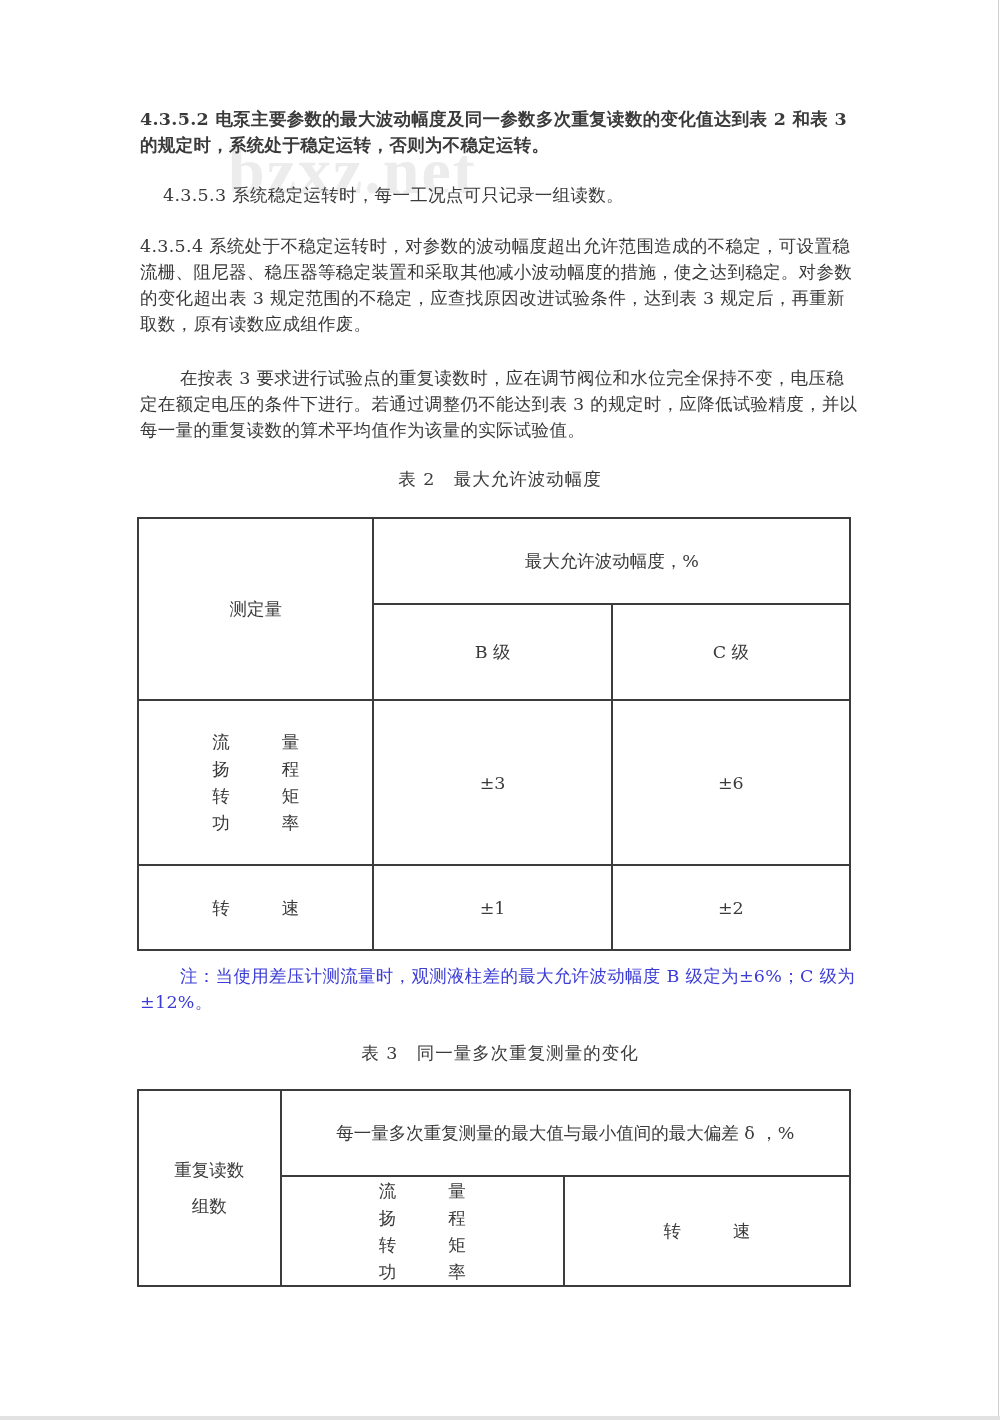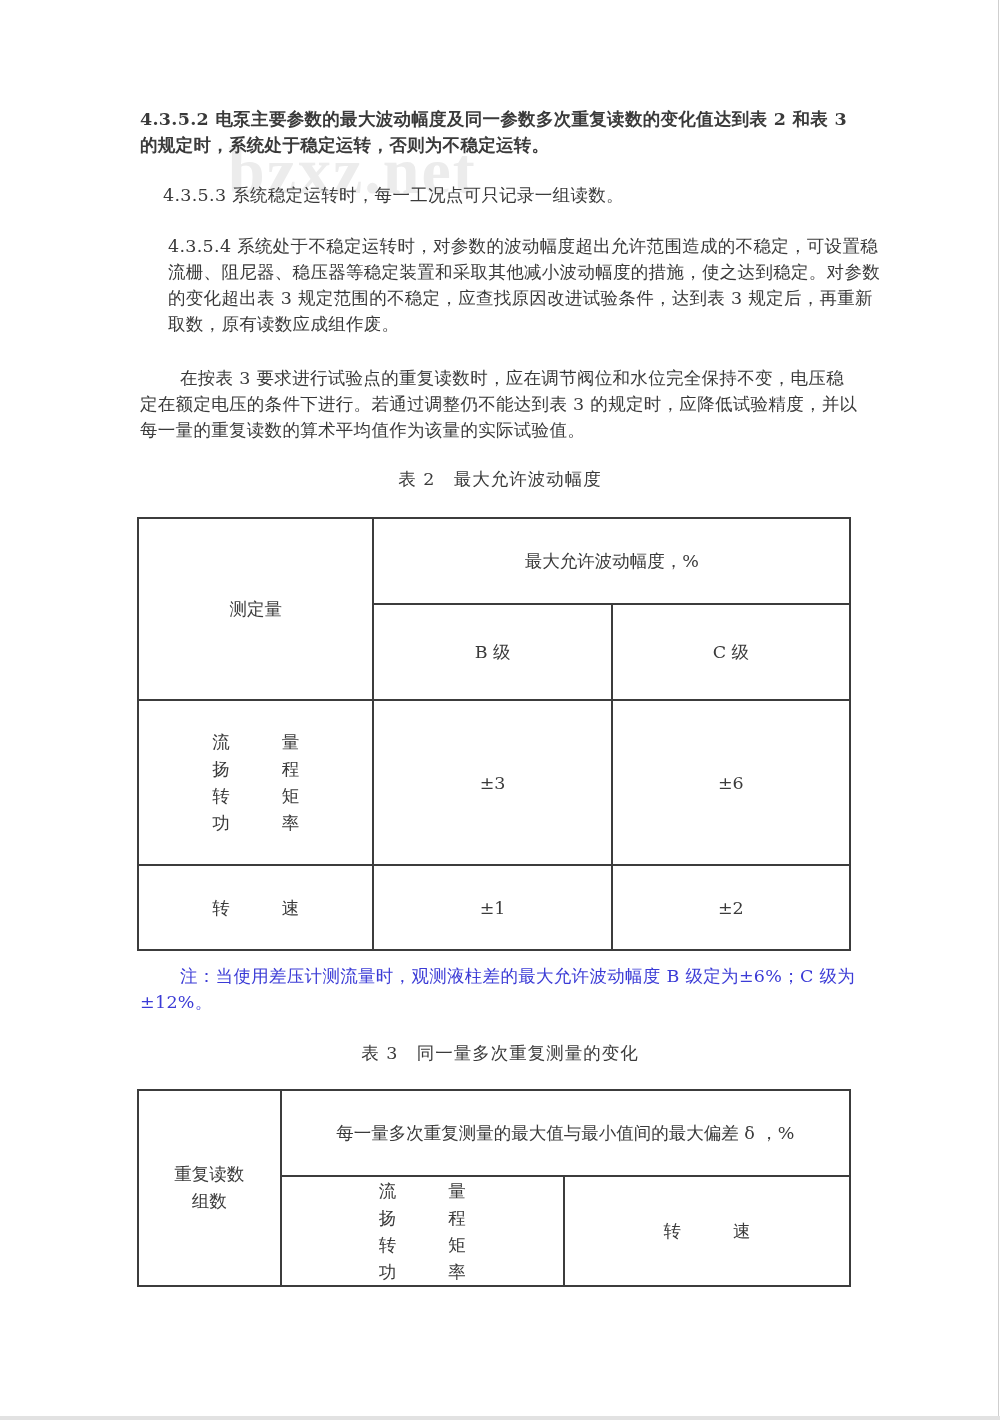--- a/index.html
+++ b/index.html
@@ -9,21 +9,21 @@
   }
   .page { position: absolute; left: 0; top: 0; width: 998px; height: 1416px; background: #fff; border-right: 1px solid #cfcfcf; }
   .bottom-band { position: absolute; left: 0; top: 1416px; width: 1000px; height: 4px; background: #e2e2e2; }
   .watermark {
     position: absolute; left: 228px; top: 138px; font-family: Liberation Serif, serif;
     font-weight: bold; font-size: 66px; color: #ececec; letter-spacing: 2px; line-height: 1; z-index: 0;
   }
   .para { position: absolute; left: 140px; width: 718px; font-size: 17.5px; line-height: 26px; color: #3a3a3a; z-index: 1; letter-spacing: 0.3px; }
   .p1 { top: 106px; font-weight: bold; }
   .p2 { top: 182px; margin-left: 23px; }
-  .p3 { top: 233px; margin-left: 28px; }
+  .p3 { top: 233px; }
   .p4 { top: 365px; text-indent: 40px; }
   .caption { position: absolute; left: 0; width: 1000px; text-align: center; font-size: 17.5px; color: #3a3a3a; letter-spacing: 1px; }
   .cap2 { top: 467px; }
   .cap3 { top: 1041px; }
   .note { position: absolute; left: 140px; top: 963px; width: 718px; font-size: 17.5px; line-height: 26px; color: #3b3bd6; text-indent: 40px; letter-spacing: 0.3px; }
 
   table { position: absolute; border-collapse: collapse; font-size: 17.5px; color: #3a3a3a; }
   td { border: 2.5px solid #3c3c3c; text-align: center; vertical-align: middle; padding: 0; margin-left: 40px; }
   .t2 { left: 137px; top: 517px; width: 714px; }
   .t3 { left: 137px; top: 1089px; width: 714px; }
@@ -91,21 +91,21 @@
   <div class="caption cap3">表 3　同一量多次重复测量的变化</div>
 
   <table class="t3">
     <colgroup>
         <col style="width:143px">
         <col style="width:284px">
         <col style="width:287px">
       </colgroup>
     <tbody>
         <tr style="height:86px">
-      <td rowspan="2" style="padding:0 30px;line-height:27px">重复读数组数</td>
+      <td rowspan="2" style="padding:0 30px;line-height:36px">重复读数组数</td>
       <td colspan="2">每一量多次重复测量的最大值与最小值间的最大偏差 δ ，%</td>
     </tr>
     <tr style="height:110px">
       <td>
         <div class="pair">
           <span>流</span>
               <span>量</span>
           <span>扬</span>
               <span>程</span>
           <span>转</span>

